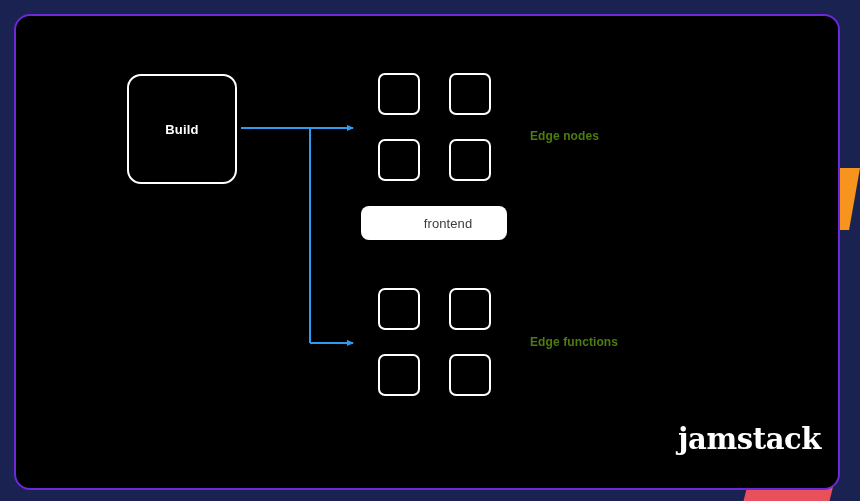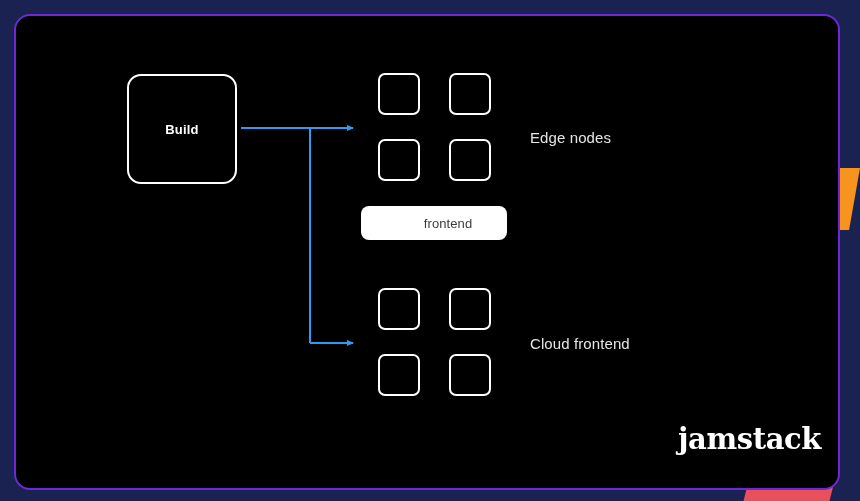--- a/index.html
+++ b/index.html
@@ -106,23 +106,23 @@
   .node-square {
     width: 42px;
     height: 42px;
     border: 2.5px solid #ffffff;
     border-radius: 7px;
   }
 
   
   .group-label {
     position: absolute;
-    color: #e5e5e5;
-    font-size: 15px;
-    font-weight: normal;
+    color: #4d7c0f;
+    font-size: 12px;
+    font-weight: bold;
     letter-spacing: 0.1px;
     white-space: nowrap;
   }
   .group-label.edge  { left: 514px; top: 113px; }
   .group-label.cloud { left: 514px; top: 319px; }
 
   
   .pill {
     position: absolute;
     width: 146px;
@@ -190,20 +190,20 @@
     </div>
 
     <div class="node-grid bottom">
       <div class="node-square"></div>
       <div class="node-square"></div>
       <div class="node-square"></div>
       <div class="node-square"></div>
     </div>
 
     <div class="group-label edge">Edge nodes</div>
-    <div class="group-label cloud">Cloud frontend</div>
+    <div class="group-label cloud">Edge functions</div>
 
     <div class="pill frontend">frontend</div>
 
     <div class="brand">jamstack</div>
 
   </div>
 </div>
 
 </body></html>

